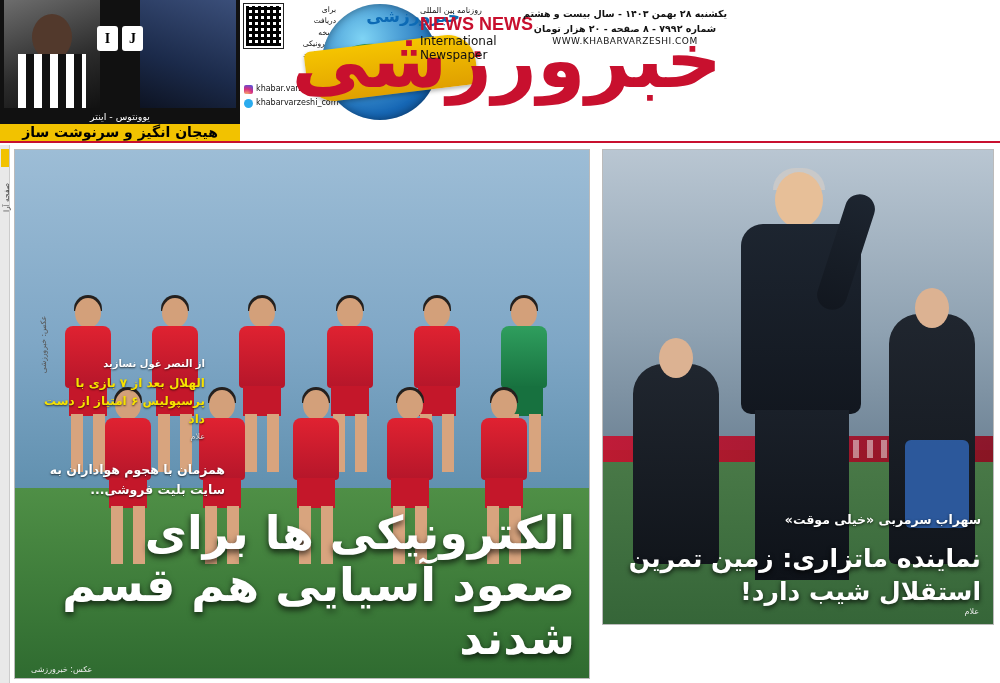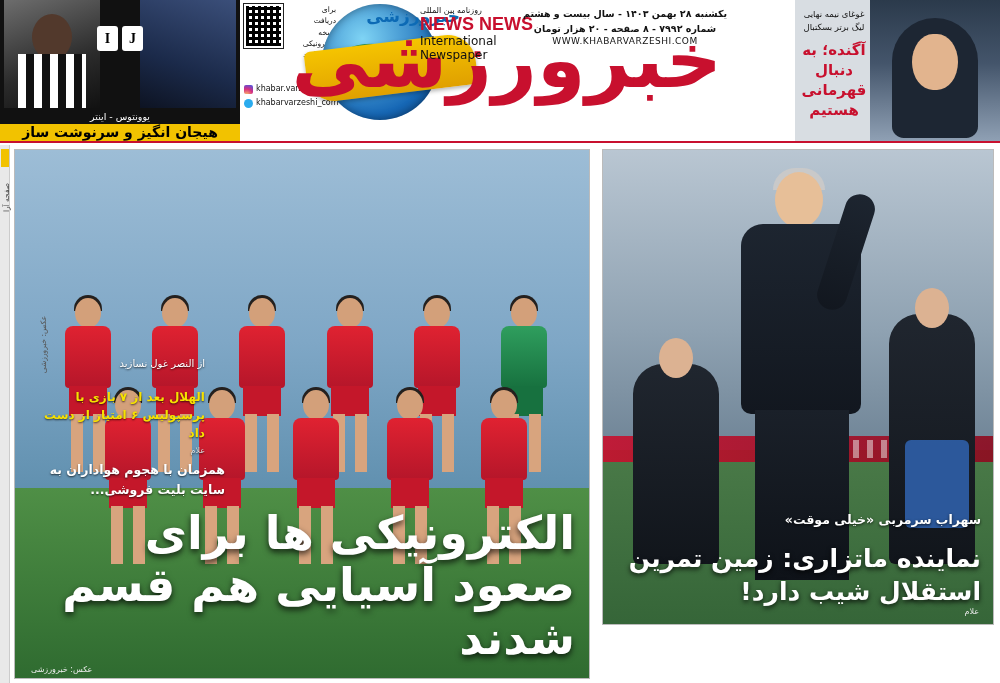--- a/index.html
+++ b/index.html
@@ -195,21 +195,21 @@
   .player .legs { position:absolute; left:16px; top:116px; width:34px; height:58px;
     background: linear-gradient(90deg,#d8a47e 0 12px, transparent 12px 22px, #d8a47e 22px 34px); }
   .player.gk .torso { background: linear-gradient(180deg,#2f9e5e,#17713f); }
   .player.gk .shorts { background:#17713f; }
 
   .callout-gold {
     position: absolute; left: 10px; top: 206px; width: 180px; direction: rtl;
     color: #f7e200; text-shadow: 0 1px 2px rgba(0,0,0,.7);
     font: 700 12px/1.5 "DejaVu Sans", sans-serif;
   }
-  .callout-gold .kicker { color:#fff; font-size: 10px; font-weight: 400; margin-bottom: 17px; }
+  .callout-gold .kicker { color:#fff; font-size: 10px; font-weight: 700; margin-bottom: 3px; }
   .callout-gold .src { color:#ddd; font-size: 8px; font-weight: 400; margin-top: 3px; }
   .callout-white {
     position: absolute; left: 10px; top: 310px; width: 200px; direction: rtl;
     color: #ffffff; text-shadow: 0 1px 2px rgba(0,0,0,.7);
     font: 700 12.5px/1.6 "DejaVu Sans", sans-serif;
   }
   .main-headline {
     position: absolute; right: 14px; bottom: 14px; width: 548px; direction: rtl;
     text-align: right; color: #ffffff;
     font: 700 46px/1.14 "DejaVu Sans", sans-serif;
@@ -340,31 +340,20 @@
       <div class="l2">NEWS NEWS</div>
       <div class="l3">International Newspaper</div>
     </div>
 
     <div class="info-col">
       <div class="l">یکشنبه ۲۸ بهمن ۱۴۰۳ - سال بیست و هشتم</div>
       <div class="l">شماره ۷۹۹۲ - ۸ صفحه - ۲۰ هزار تومان</div>
       <div class="site">WWW.KHABARVARZESHI.COM</div>
     </div>
 
-    <div class="teaser-right">
-      <div class="photo">
-        <div class="scarf"></div>
-        <div class="face"></div>
-      </div>
-      <div class="texts">
-        <div class="small">غوغای نیمه نهایی</div>
-        <div class="small">لیگ برتر بسکتبال</div>
-        <div class="big">آگنده‌؛ به دنبال قهرمانی هستیم</div>
-      </div>
-    </div>
   </div>
 
   <div class="body-area">
 
     <div class="spine">
       <div class="mark"></div>
       <div class="v">صفحه آرا</div>
     </div>
 
     <div class="main-story">

